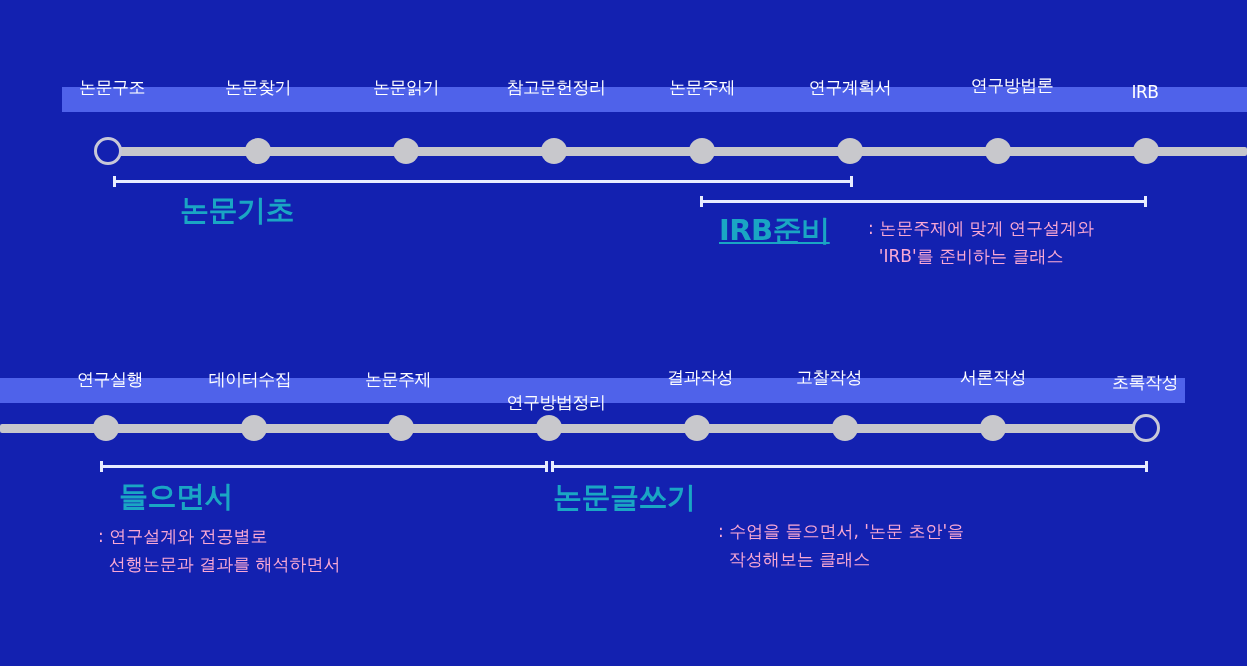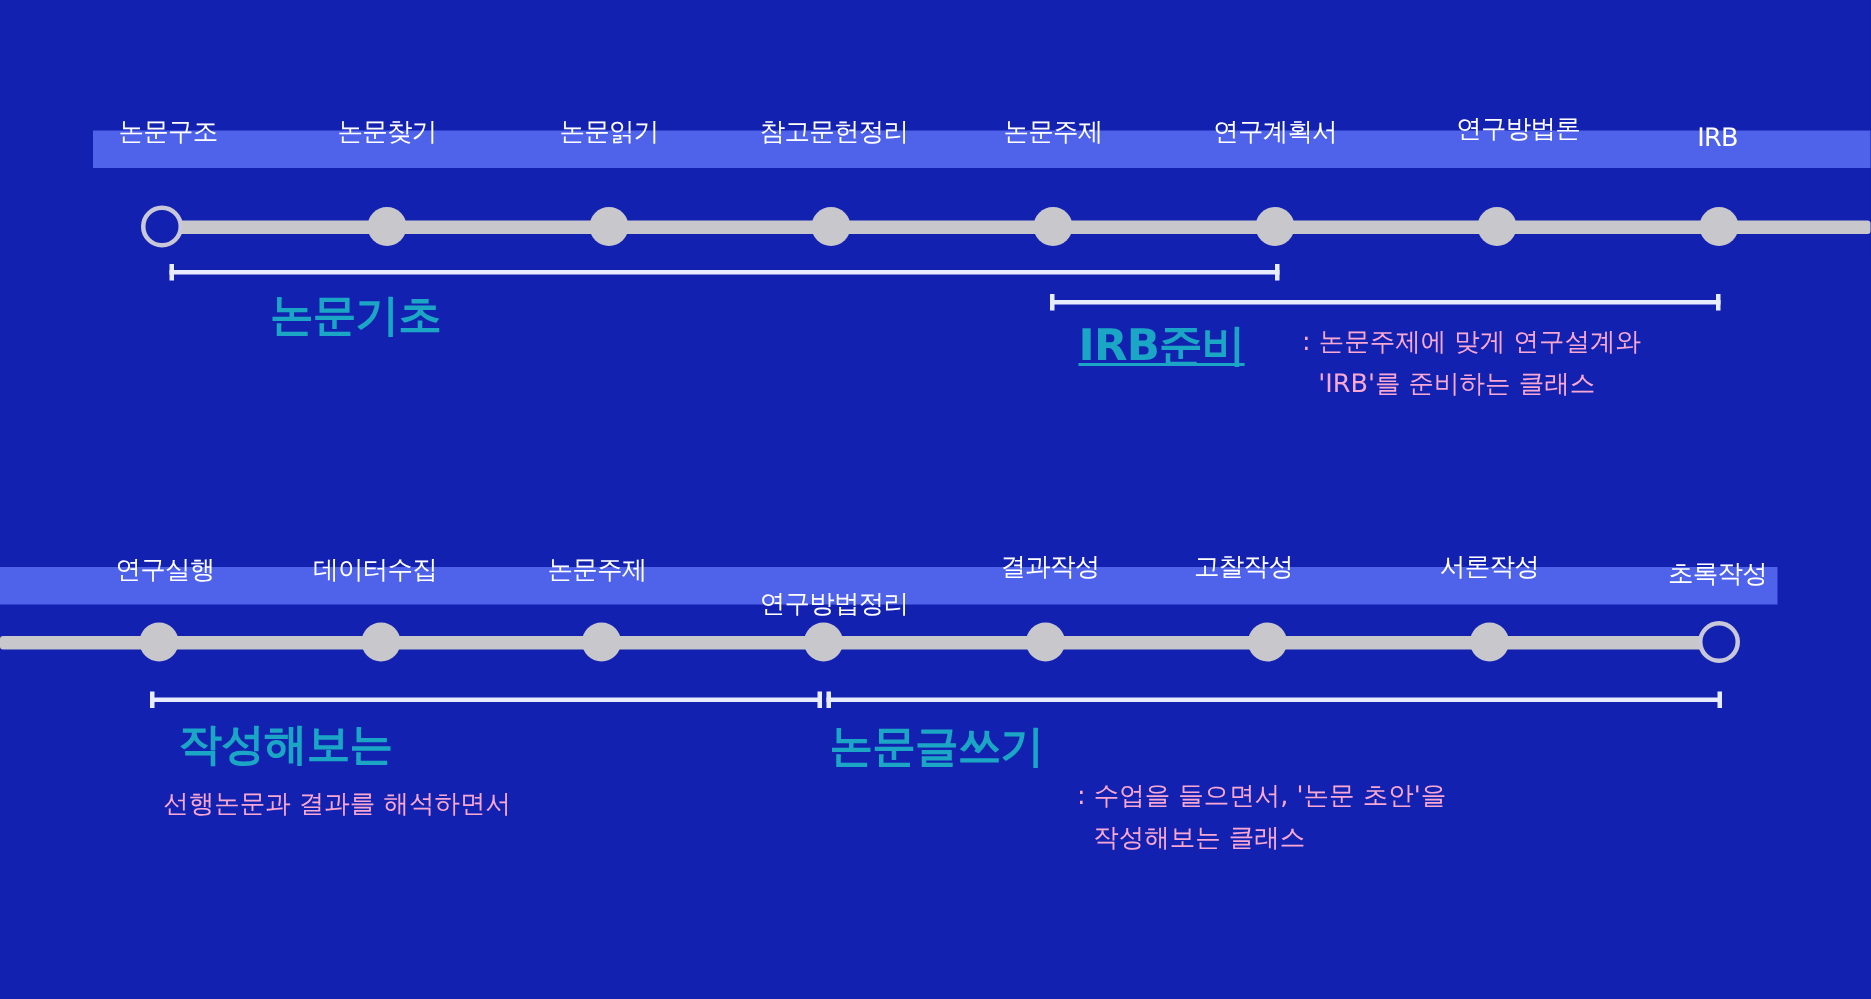--- a/index.html
+++ b/index.html
@@ -80,22 +80,23 @@
   <div class="node" style="left:401px; top:428px;"></div>
   <div class="node" style="left:549px; top:428px;"></div>
   <div class="node" style="left:697px; top:428px;"></div>
   <div class="node" style="left:845px; top:428px;"></div>
   <div class="node" style="left:993px; top:428px;"></div>
   <div class="node hollow" style="left:1146px; top:428px;"></div>
 
   <div class="bracket" style="left:100px; top:465px; width:448px;"></div>
   <div class="bracket" style="left:551px; top:465px; width:597px;"></div>
 
-  <div class="phase-title" style="left:119px; top:477px;">작성해보는</div>
+  <div class="phase-title" style="left:119px; top:477px;">들으면서</div>
   <div class="phase-desc" style="left:98px; top:522px;">
+    <div>: 연구설계와 전공별로</div>
     <div>  선행논문과 결과를 해석하면서</div>
   </div>
 
   <div class="phase-title" style="left:553px; top:478px;">논문글쓰기</div>
   <div class="phase-desc" style="left:718px; top:481px;margin-top:36px;">
     <div>: 수업을 들으면서, '논문 초안'을</div>
     <div>  작성해보는 클래스</div>
   </div>
 </div>
 

